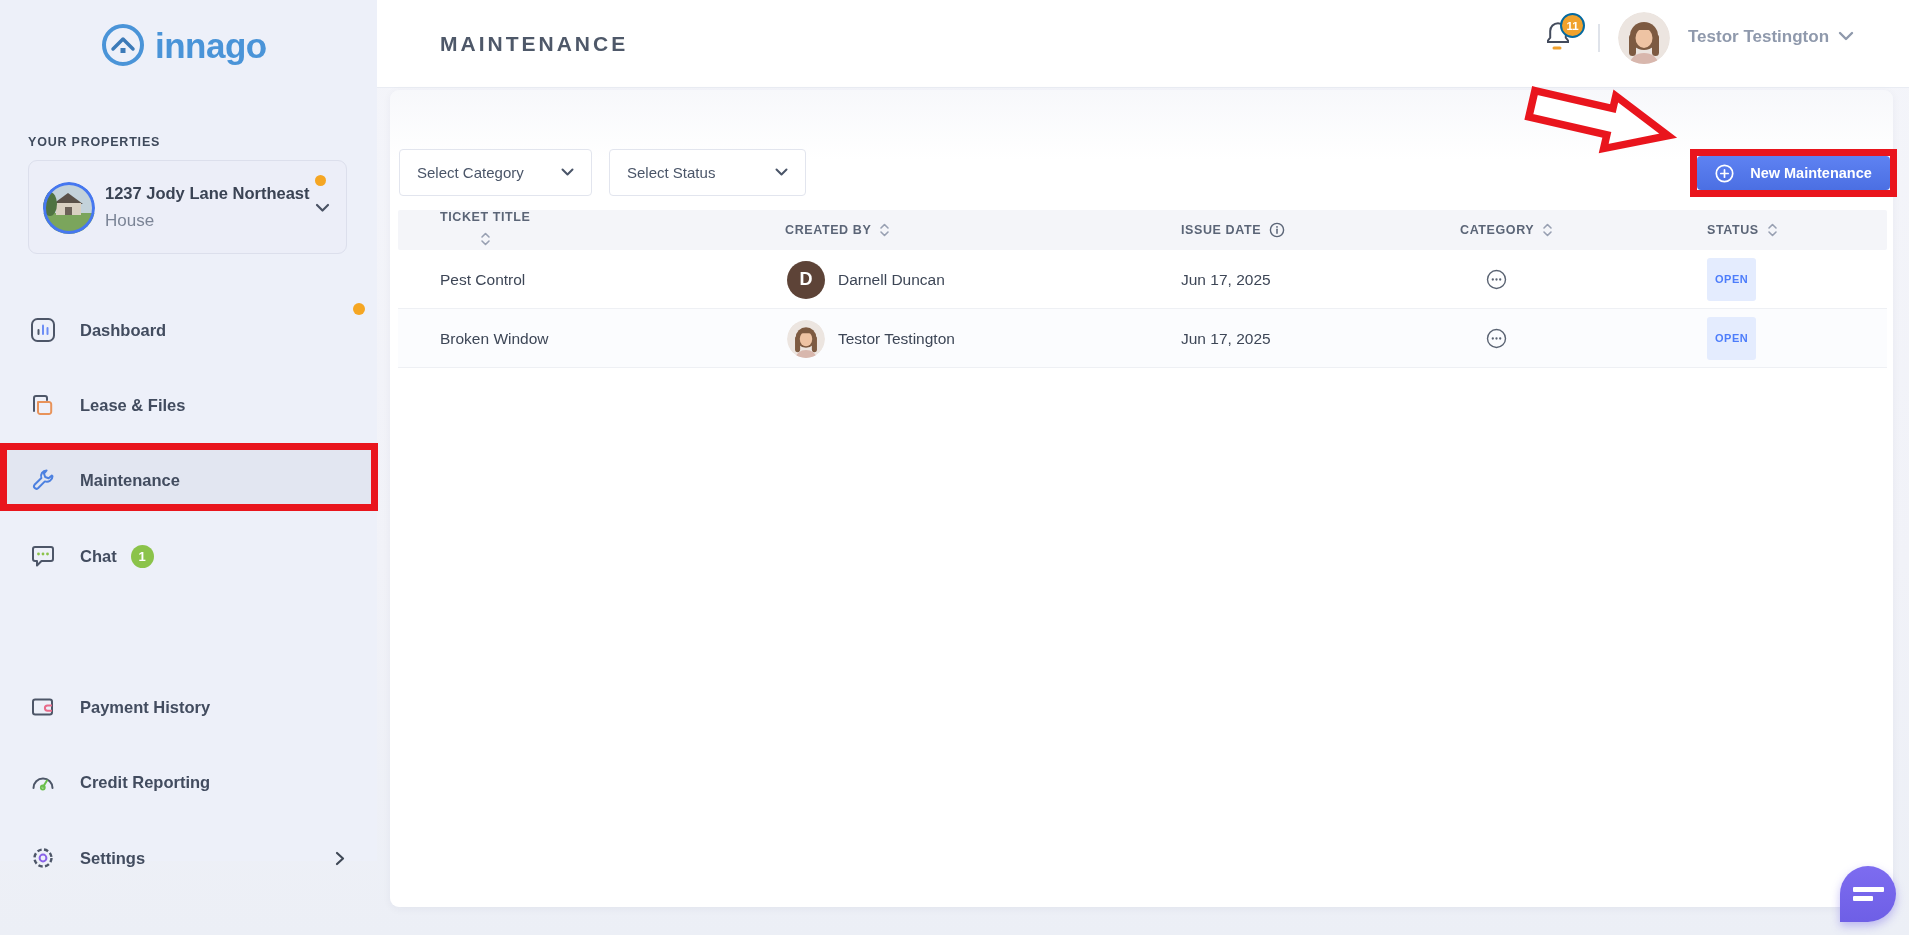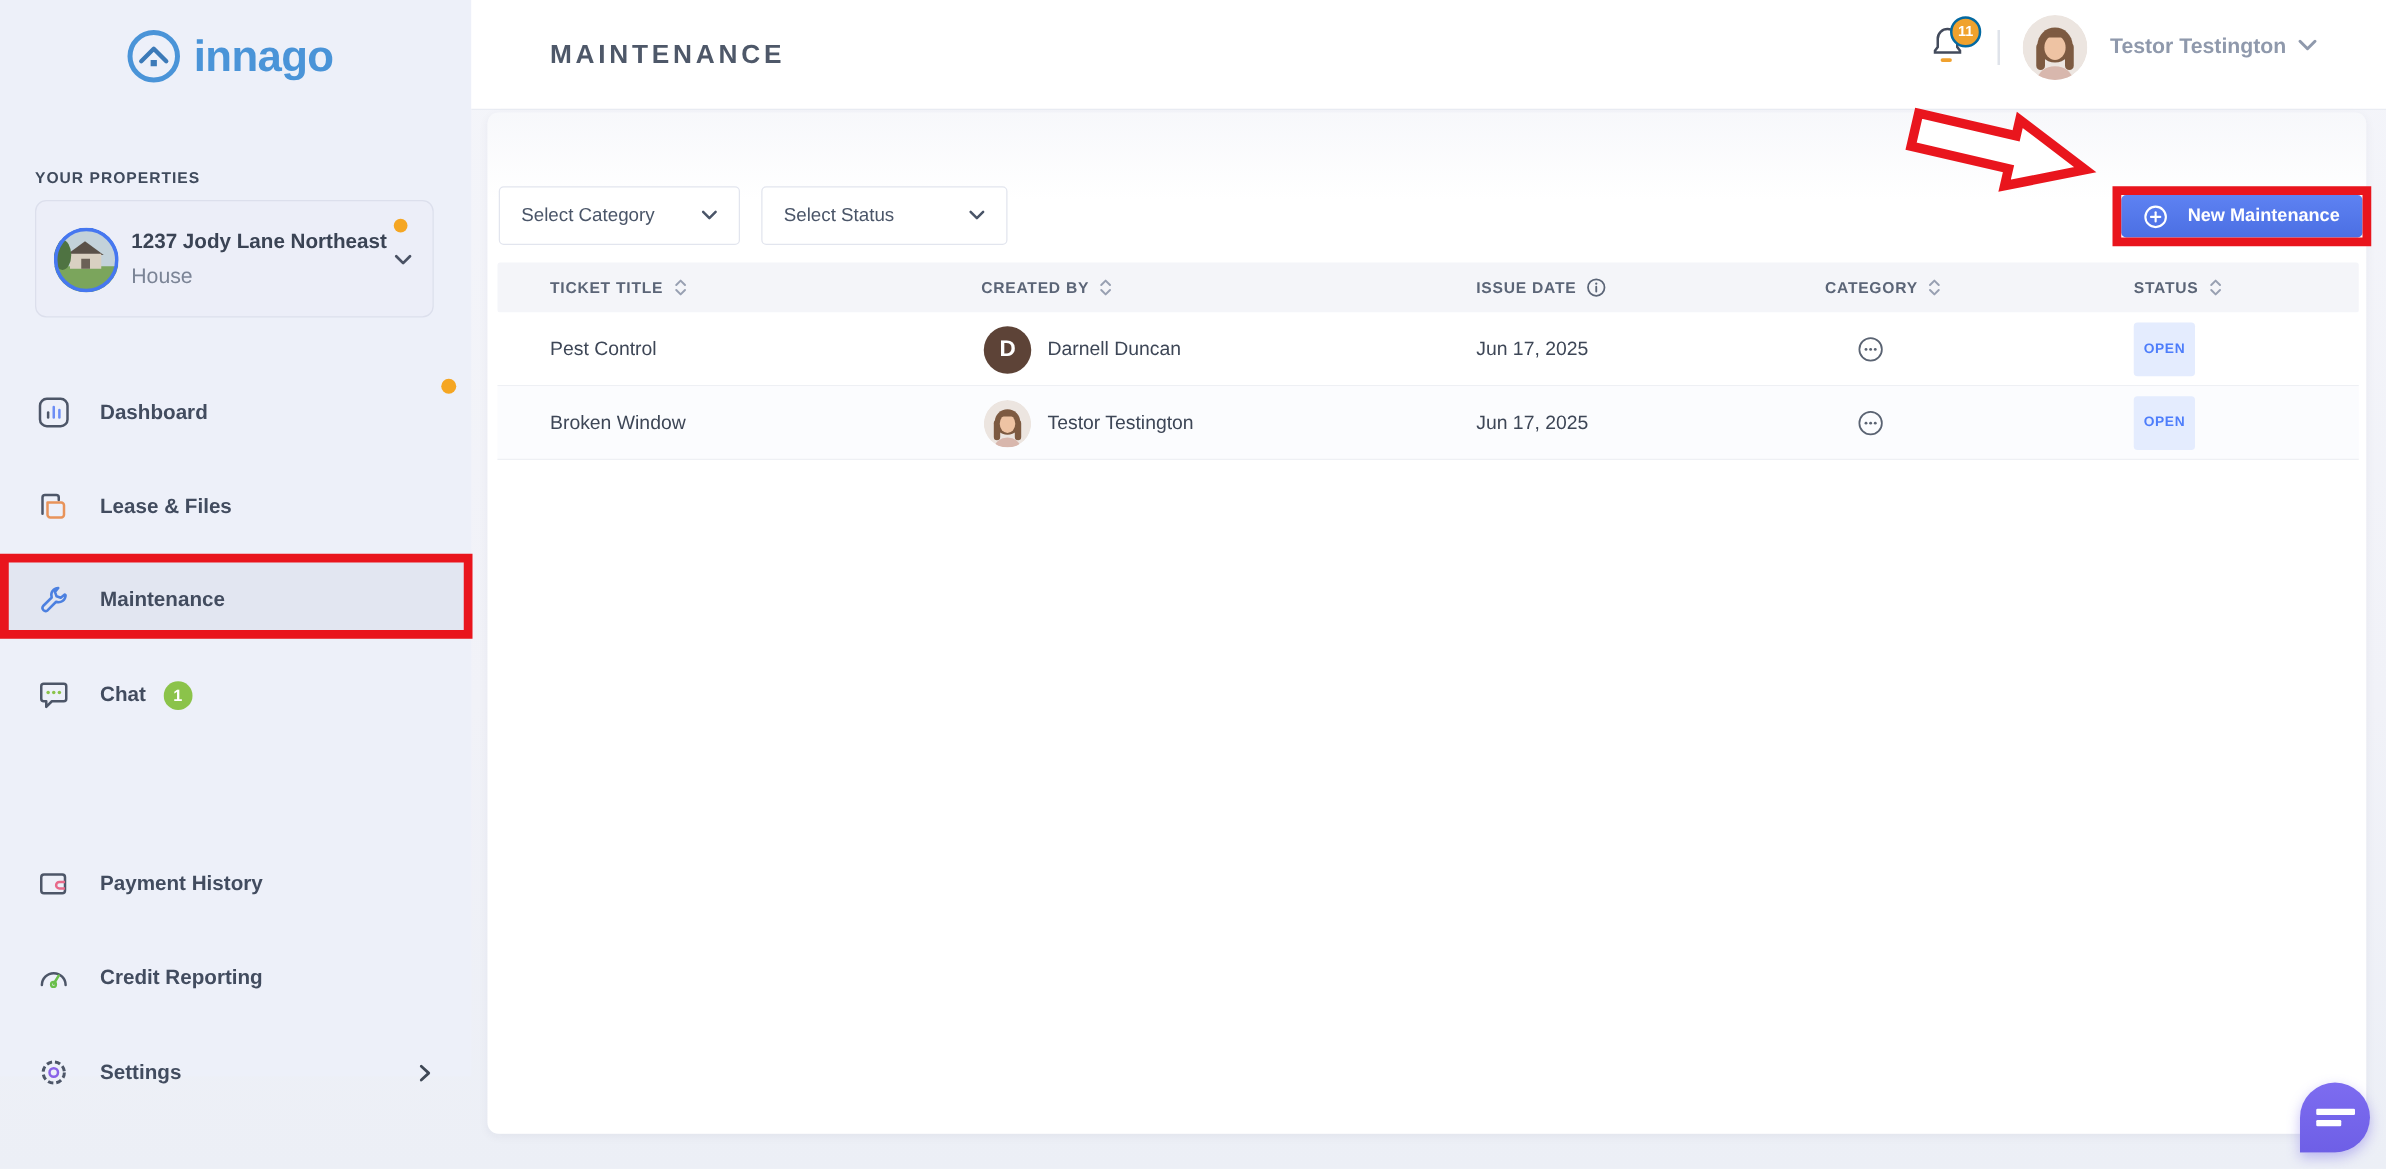--- a/index.html
+++ b/index.html
@@ -62,21 +62,21 @@
   .th { position:absolute; top:0; height:40px; display:flex; align-items:center; gap:8px;
         font-size:12.5px; font-weight:700; color:#5b6577; letter-spacing:.6px; }
   .trow { position:relative; height:59px; border-bottom:1px solid #eef0f4; background:#fff; }
   .trow.alt { background:#fbfcfe; }
   .td { position:absolute; top:0; height:59px; display:flex; align-items:center; font-size:15.5px; color:#3d4656; }
   .td-title   { left:42px; }
   .td-created { left:389px; gap:13px; }
   .td-date    { left:783px; }
   .td-cat     { left:1088px; }
   .td-status  { left:1309px; }
-  .th-title   { left:42px; }
+  .th-title   { left:42px;flex-direction:column; }
   .th-created { left:387px; }
   .th-date    { left:783px; }
   .th-cat     { left:1062px; }
   .th-status  { left:1309px; }
 
   .row-avatar { width:38px; height:38px; border-radius:50%; overflow:hidden; flex:0 0 38px; }
   .avatar-initial { background:#5d4337; color:#fff; font-size:18px; font-weight:600; display:flex; align-items:center; justify-content:center; }
   .status-badge { background:#e4ecfe; color:#4d7dfb; font-size:11px; font-weight:800; letter-spacing:.5px;
     padding:16px 8px; border-radius:3px; line-height:1; }
 

